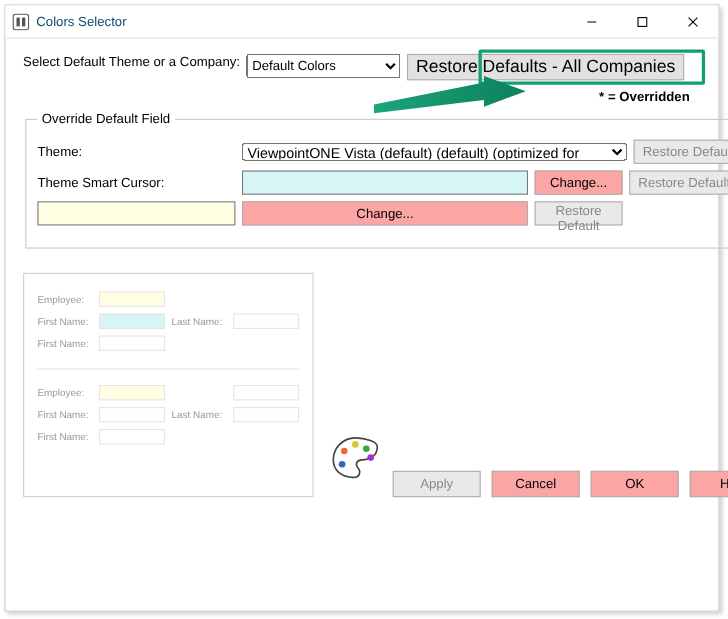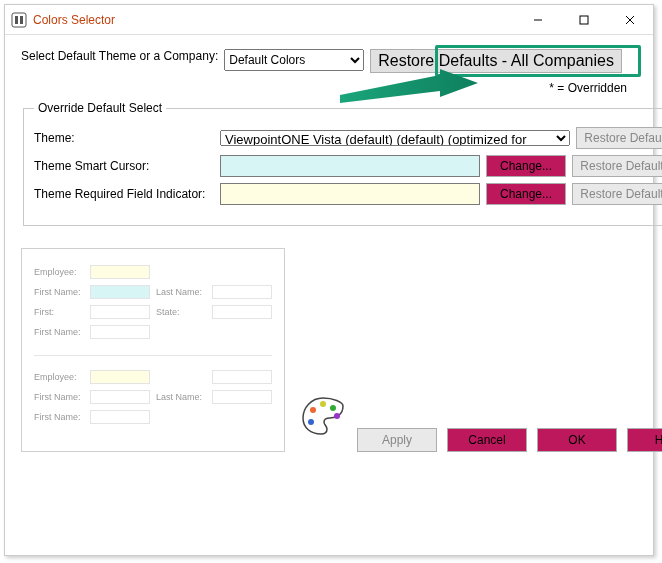--- a/index.html
+++ b/index.html
@@ -28,21 +28,21 @@
     display: flex;
     align-items: center;
     padding: 0 0 0 6px;
   }
   .titlebar .app-icon {
     width: 16px; height: 16px;
     margin-right: 6px;
     display: inline-flex;
     align-items: center; justify-content: center;
   }
-  .title-text { flex: 0 0 auto; color: #c2410c; }
+  .title-text { flex: 0 0 auto; color: #0c4a6e; }
   .title-spacer { flex: 1; }
   .win-btns { display: flex; height: 100%; }
   .win-btn {
     width: 46px; height: 100%;
     display: flex; align-items: center; justify-content: center;
     color: #000;
     font-family: Arial, sans-serif;
   }
 
   .client {
@@ -74,20 +74,21 @@
     border-radius: 2px;
     pointer-events: none;
   }
   .overridden-note {
     font-size: 12px;
     color: #000;
     text-align: right;
     padding-right: 10px;
     margin-left: auto;
     width: 160px;
+    font-weight: bold;
   }
 
   fieldset.override {
     border: 1px solid #c9c9c9;
     margin-top: 6px;
     padding: 12px 10px 14px;
   }
   fieldset.override legend { padding: 0 4px; }
 
   .form-row {
@@ -104,21 +105,21 @@
   select.theme-dd { width: 100%; height: 16px; font-size: 13px; }
   .color-swatch {
     height: 22px;
     border: 1px solid #7a7a7a;
     width: 100%;
   }
   .btn {
     height: 22px;
     font-size: 12px;
     border: 1px solid #adadad;
-    background: #be185d;
+    background: #fca5a5;
     padding: 0 6px;
   }
   .btn:disabled { color: #888; background: #e9e9e9; }
 
   
   .lower { display: flex; gap: 14px; margin-top: 22px; }
   .preview {
     width: 440px; height: 204px;
     border: 1px solid #cfcfcf;
     background: #fff;
@@ -205,64 +206,57 @@
         <option>Default Colors</option>
       </select>
       <button class="restore-all">Restore Defaults - All Companies</button>
     </div>
     <div style="display:flex;">
       <div style="flex:1;"></div>
       <div class="overridden-note">* = Overridden</div>
     </div>
 
     <fieldset class="override">
-      <legend>Override Default Select</legend>
+      <legend>Override Default Field</legend>
 
       <div class="form-row theme-row">
         <span class="lbl">Theme:</span>
         <select class="theme-dd">
           <option>ViewpointONE Vista (default) (default) (optimized for</option>
         </select>
         <button class="btn" disabled="">Restore Default</button>
       </div>
 
       <div class="form-row">
         <span class="lbl">Theme Smart Cursor:</span>
         <div class="color-swatch" style="background:#d7f5f5"></div>
         <button class="btn">Change...</button>
         <button class="btn" disabled="">Restore Default</button>
       </div>
 
       <div class="form-row">
-        <span class="lbl">Theme Required Field Indicator:</span>
         <div class="color-swatch" style="background:#fffde2"></div>
         <button class="btn">Change...</button>
         <button class="btn" disabled="">Restore Default</button>
       </div>
     </fieldset>
 
     <div class="lower">
       <div class="preview">
         <div class="sec">
           <div class="prow">
             <span class="plbl">Employee:</span>
             <div class="pfield req"></div>
             <span></span>
               <span></span>
           </div>
           <div class="prow">
             <span class="plbl">First Name:</span>
             <div class="pfield cursor"></div>
             <span class="plbl">Last Name:</span>
-            <div class="pfield"></div>
-          </div>
-          <div class="prow">
-            <span class="plbl">First:</span>
-            <div class="pfield"></div>
-            <span class="plbl">State:</span>
             <div class="pfield"></div>
           </div>
           <div class="prow">
             <span class="plbl">First Name:</span>
             <div class="pfield"></div>
             <span></span>
               <span></span>
           </div>
         </div>
         <hr>

